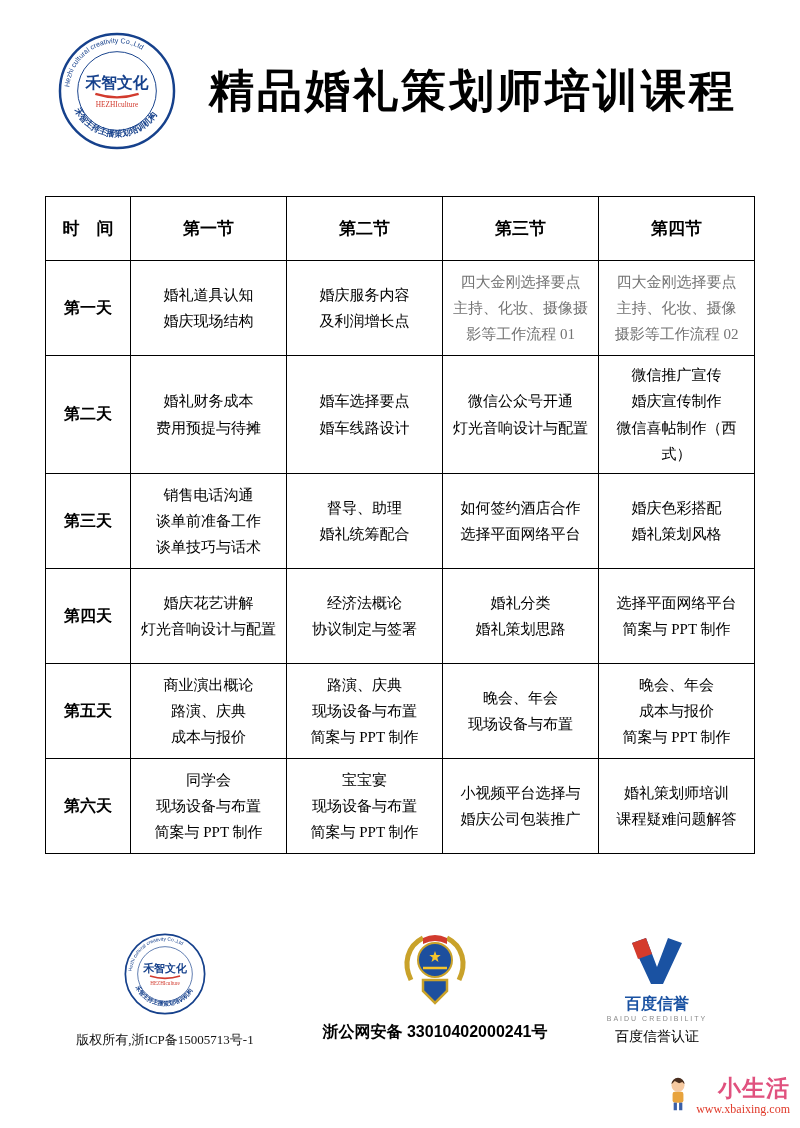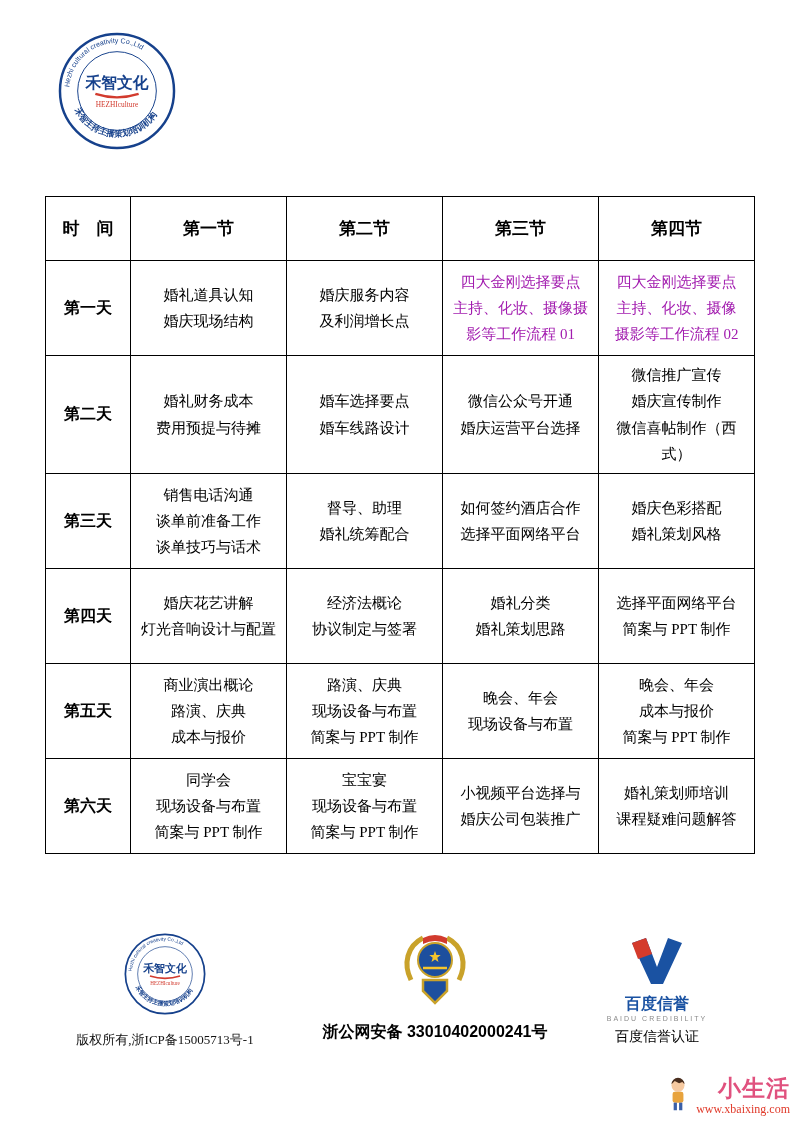--- a/index.html
+++ b/index.html
@@ -41,21 +41,21 @@
     border: 1px solid #000;
     text-align: center;
     vertical-align: middle;
     padding: 6px 4px;
   }
   .course-table thead tr { height: 64px; }
   .course-table th { font-size: 17px; font-weight: bold; white-space: pre; }
   .course-table tbody tr { height: 95px; }
   td.day { font-size: 16px; font-weight: bold; }
   td.cell { font-size: 15px; line-height: 1.75; white-space: pre-line; }
-  td.cell[data-color="blue"] { color: #a21caf; }
+  td.cell[data-color="blue"] { color: #737373; }
 
   
   .footer-left {
     position: absolute; left: 58px; top: 933px; width: 214px; text-align: center;
   }
   .copyright { margin-top: 12px; font-size: 13px; color: #111; }
 
   .footer-center {
     position: absolute; left: 300px; top: 930px; width: 270px; text-align: center;
   }
@@ -107,20 +107,21 @@
       <text font-size="7.2" fill="#16418c" font-family="Liberation Sans, sans-serif">
         <textPath href="#arcTopH" startOffset="7%">Hezhi cultural creativity Co.,Ltd</textPath>
       </text>
       <text font-size="8.5" fill="#16418c" font-weight="bold">
         <textPath href="#arcBotH" startOffset="4%">禾智主持主播策划培训机构</textPath>
       </text>
       <text x="60" y="57" text-anchor="middle" font-size="16" font-weight="bold" fill="#16418c">禾智文化</text>
       <path d="M38 63 Q60 70 82 63" stroke="#d23b2e" stroke-width="2.5" fill="none"></path>
       <text x="60" y="76" text-anchor="middle" font-size="7.5" fill="#d23b2e">HEZHIculture</text>
     </svg>
+    <h1 class="page-title">精品婚礼策划师培训课程</h1>
   </div>
 
   <table class="course-table">
     <colgroup>
       <col style="width:85px">
         <col>
         <col>
         <col>
         <col>
     </colgroup>
@@ -147,21 +148,21 @@
 主持、化妆、摄像
 摄影等工作流程 02</td>
       </tr>
       <tr>
         <td class="day">第二天</td>
         <td class="cell">婚礼财务成本
 费用预提与待摊</td>
         <td class="cell">婚车选择要点
 婚车线路设计</td>
         <td class="cell">微信公众号开通
-婚庆运营平台选择</td>
+灯光音响设计与配置</td>
         <td class="cell">微信推广宣传
 婚庆宣传制作
 微信喜帖制作（西式）</td>
       </tr>
       <tr>
         <td class="day">第三天</td>
         <td class="cell">销售电话沟通
 谈单前准备工作
 谈单技巧与话术</td>
         <td class="cell">督导、助理

